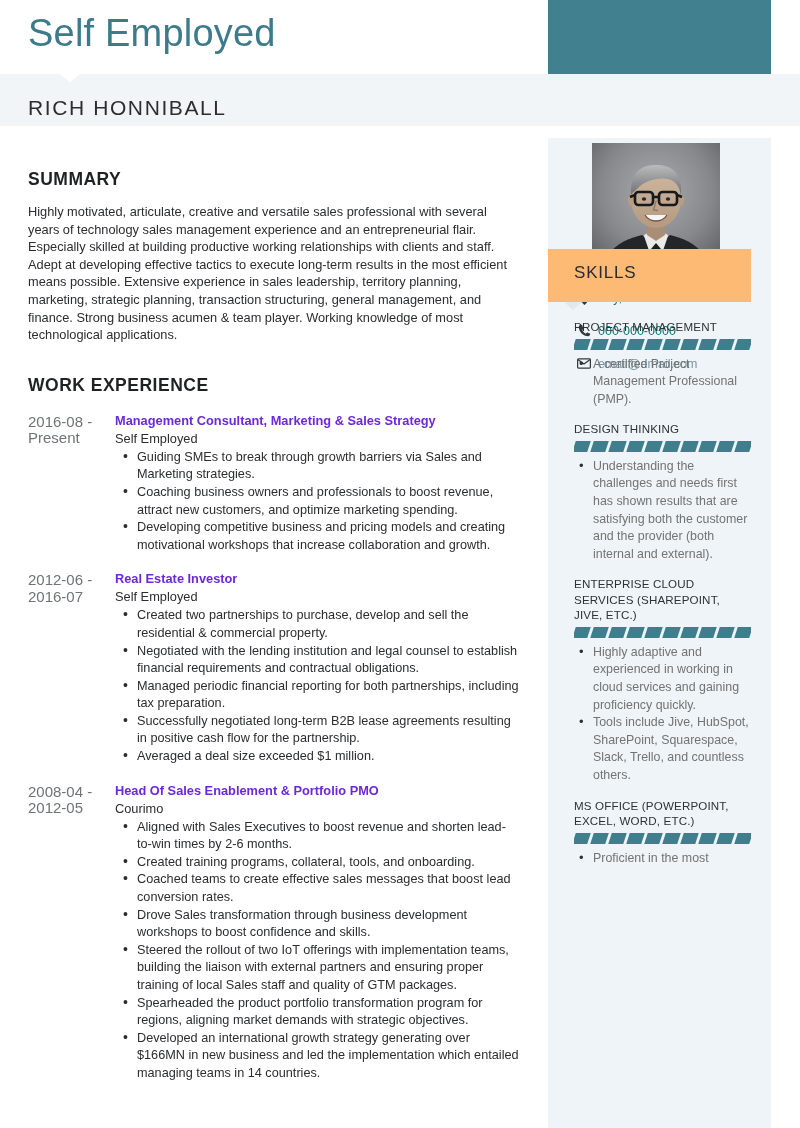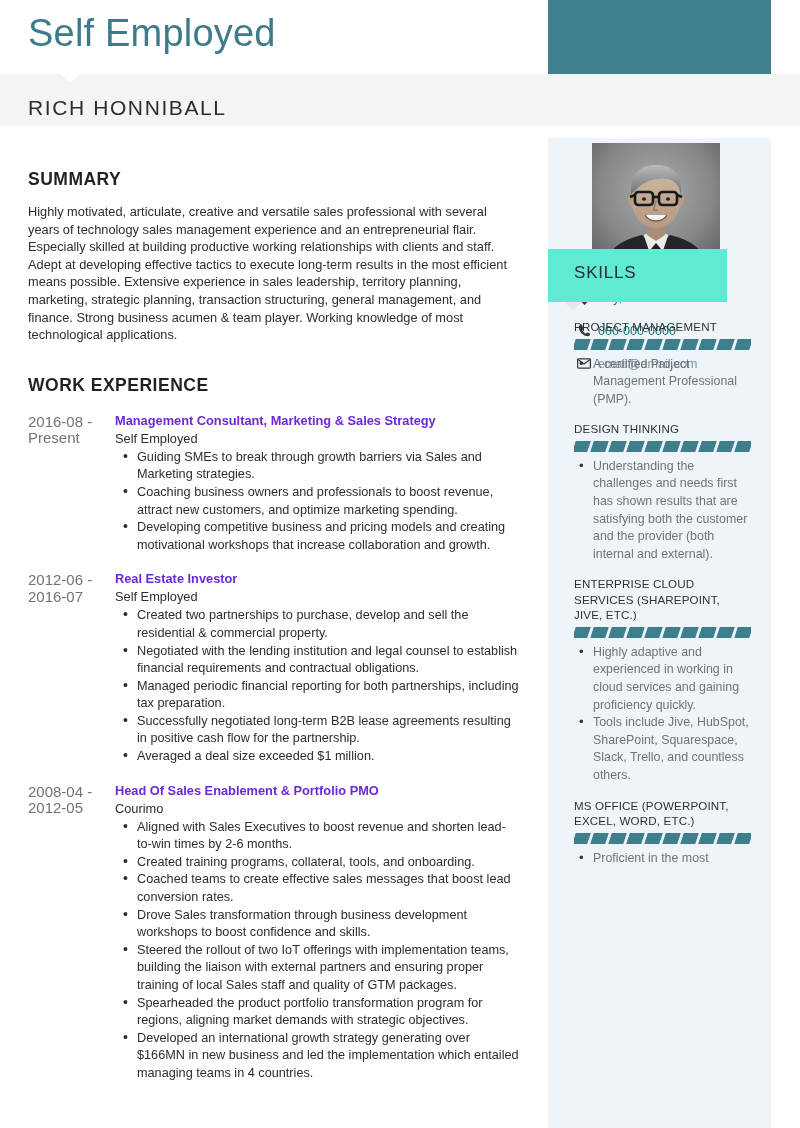--- a/index.html
+++ b/index.html
@@ -111,22 +111,22 @@
     color: #0f766e;
     padding-left: 4px;
     white-space: nowrap;
   }
   .contact-text.link { color: #7b97a8; }
 
   
   .skills-band {
     position: absolute;
     left: 548px; top: 249px;
-    width: 179px; height: 53px;
-    background: #5eead4;
+    width: 203px; height: 53px;
+    background: #fdba74;
   }
   .skills-band-title {
     position: absolute;
     left: 26px; top: 14px;
     font-size: 17px;
     font-weight: 400;
     letter-spacing: 0.8px;
     color: #2a2c2f;
   }
   .skills-band-notch {
@@ -471,21 +471,21 @@
           <div class="job-body">
             <div class="job-title">Head Of Sales Enablement &amp; Portfolio PMO</div>
             <div class="job-company">Courimo</div>
             <ul class="job-bullets">
               <li>Aligned with Sales Executives to boost revenue and shorten lead-to-win times by 2-6 months.</li>
               <li>Created training programs, collateral, tools, and onboarding.</li>
               <li>Coached teams to create effective sales messages that boost lead conversion rates.</li>
               <li>Drove Sales transformation through business development workshops to boost confidence and skills.</li>
               <li>Steered the rollout of two IoT offerings with implementation teams, building the liaison with external partners and ensuring proper training of local Sales staff and quality of GTM packages.</li>
               <li>Spearheaded the product portfolio transformation program for regions, aligning market demands with strategic objectives.</li>
-              <li>Developed an international growth strategy generating over $166MN in new business and led the implementation which entailed managing teams in 4 countries.</li>
+              <li>Developed an international growth strategy generating over $166MN in new business and led the implementation which entailed managing teams in 14 countries.</li>
             </ul>
           </div>
         </div>
       </div>
 
   </div>
 
 </div>
 
 </body></html>

